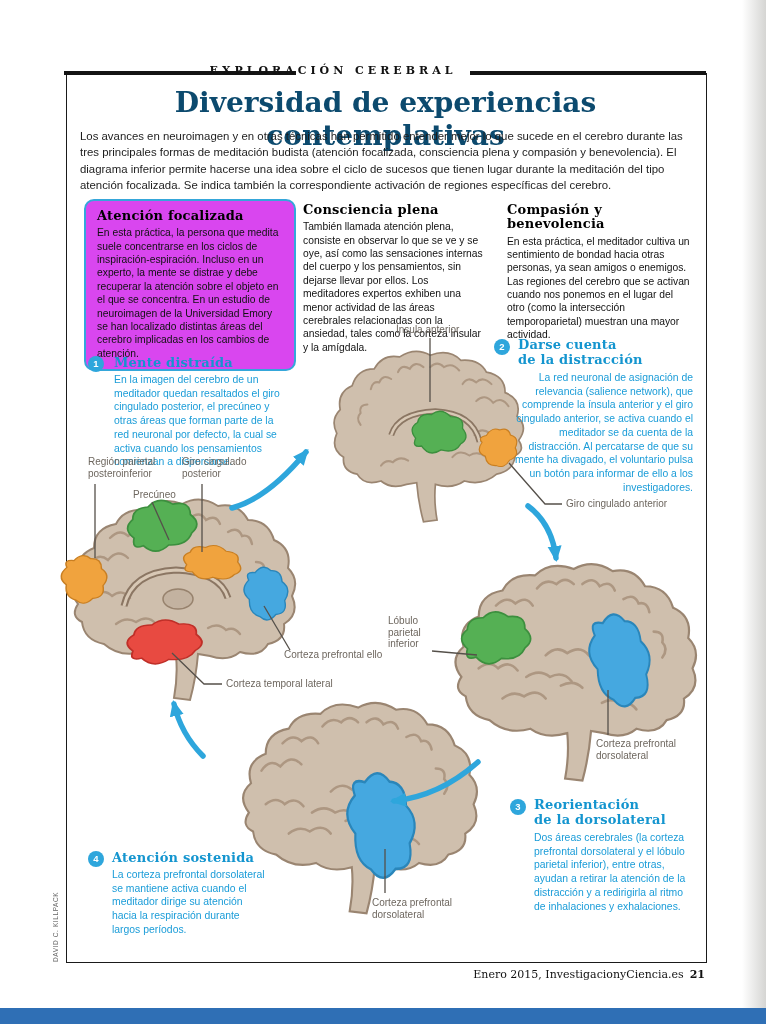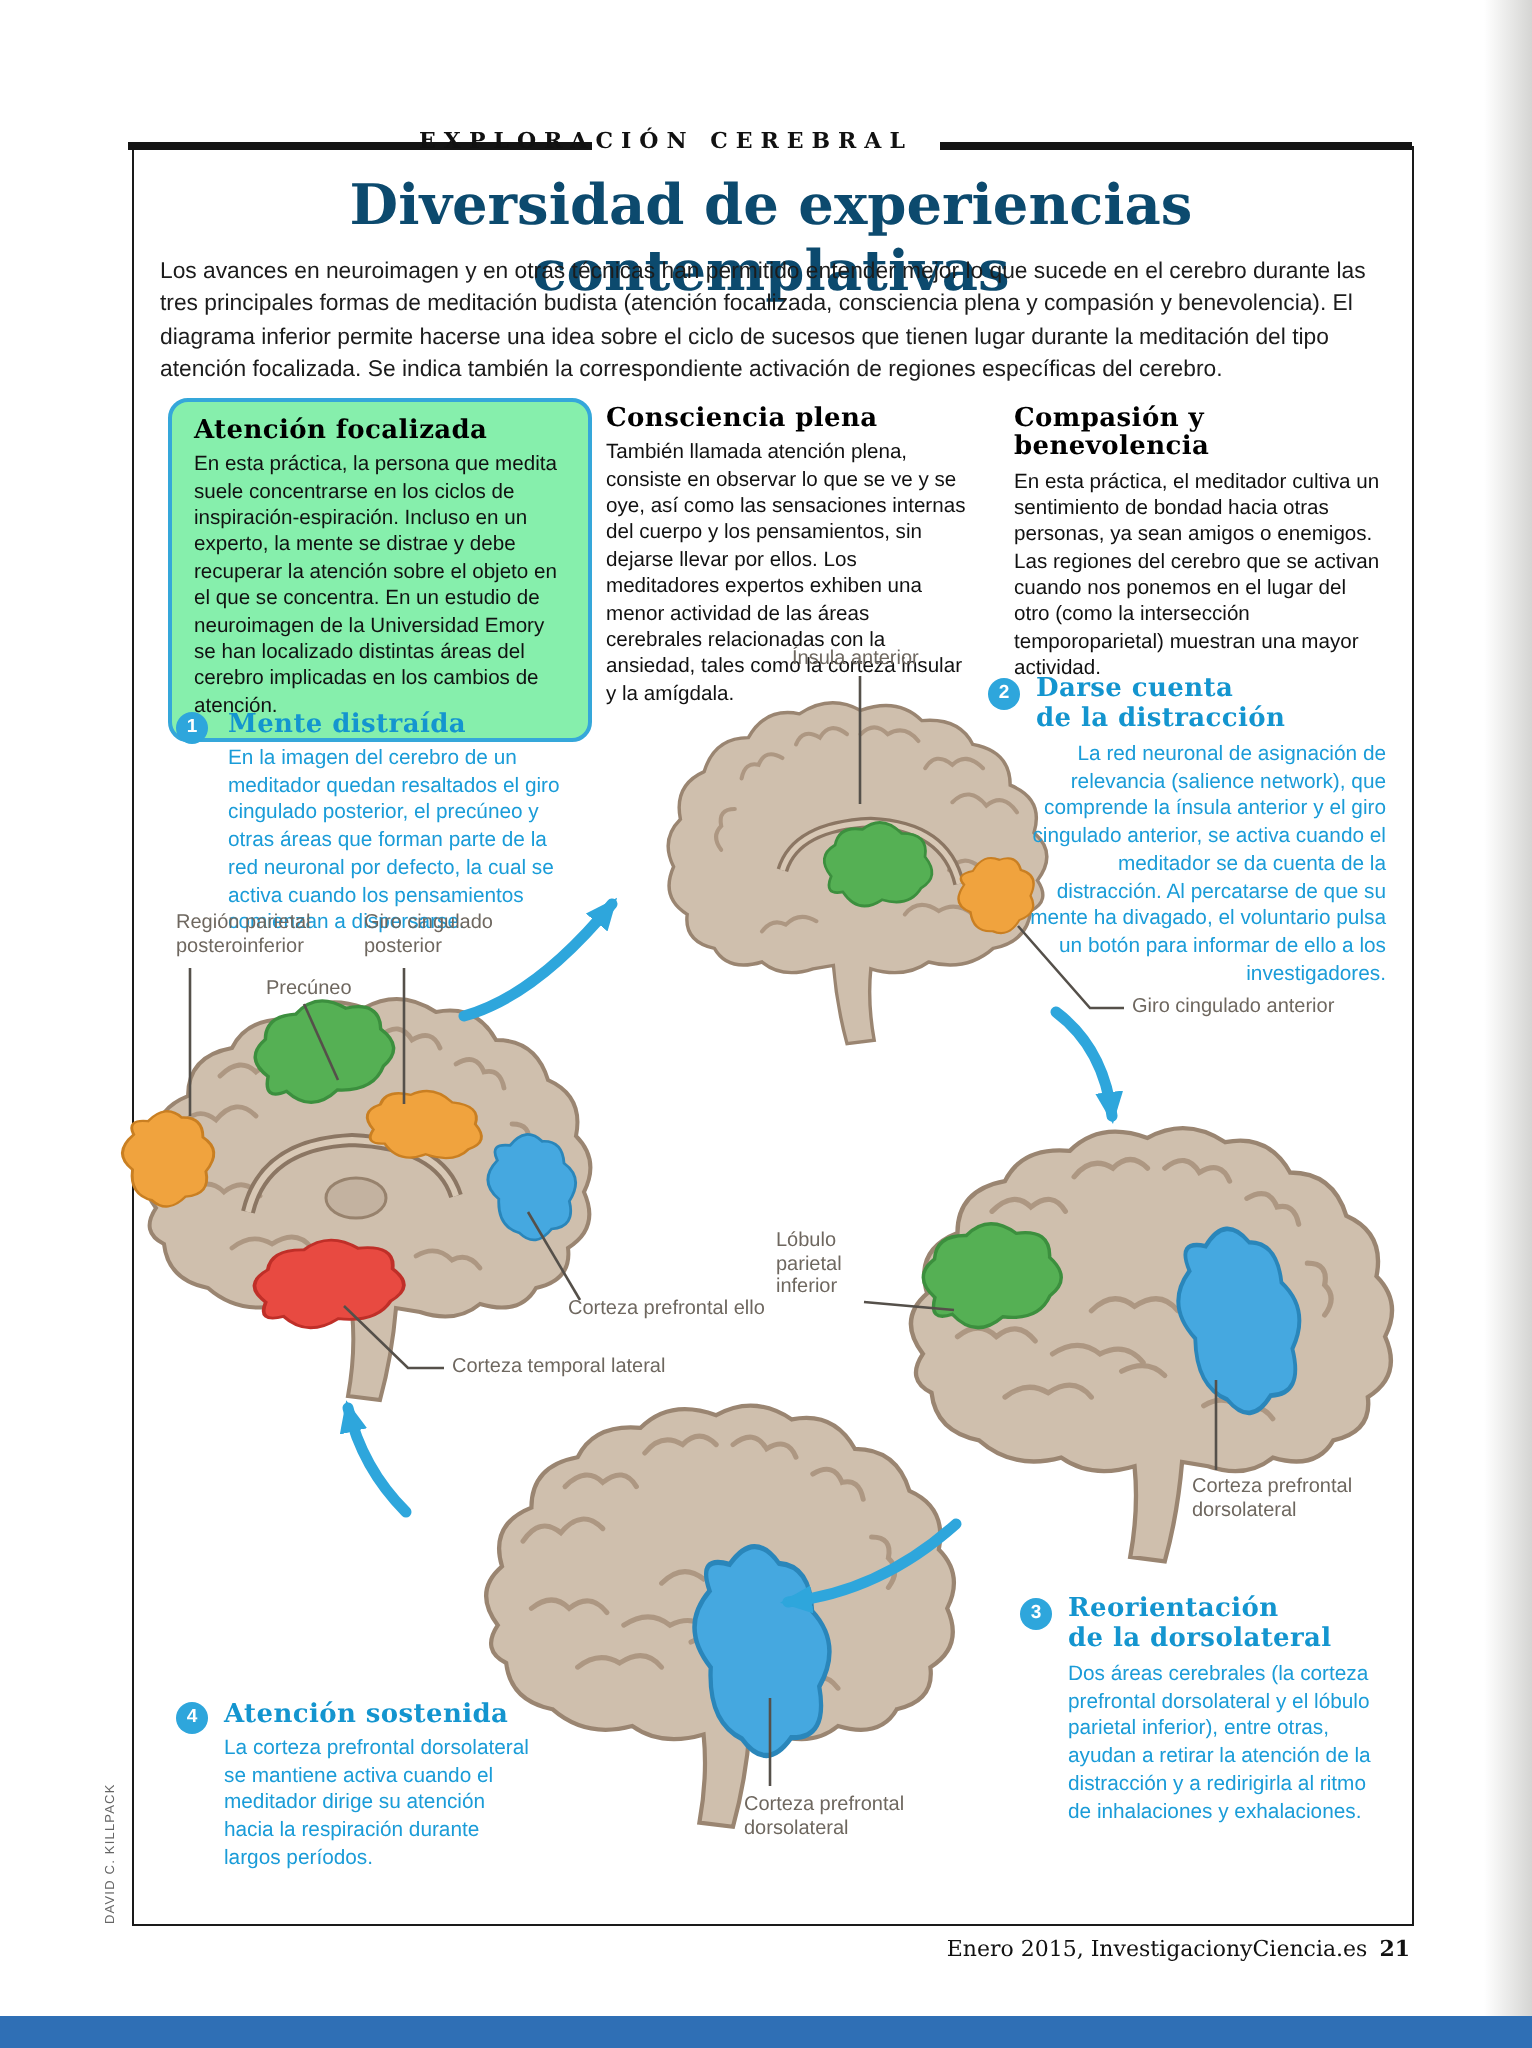--- a/index.html
+++ b/index.html
@@ -19,21 +19,21 @@
     border-left:1px solid #1a1a1a;border-right:1px solid #1a1a1a;border-bottom:1px solid #1a1a1a;z-index:1;}
   .title{position:absolute;left:66px;top:86px;width:639px;text-align:center;
     font-family:"DejaVu Serif",serif;font-weight:600;font-size:28px;color:#0c4a6e;z-index:3;}
   .intro{position:absolute;left:80px;top:128px;width:614px;font-size:11.4px;line-height:1.44;color:#1c1c1c;z-index:3;}
 
   
   .slab-head{font-family:"DejaVu Serif",serif;font-weight:bold;font-size:13px;color:#000;
     letter-spacing:.2px;margin:0 0 3px 0;line-height:1.1;}
   .col-body{font-size:10.3px;line-height:1.3;color:#111;}
   .focal-box{position:absolute;left:84px;top:199px;width:212px;border:2px solid #35a7da;
-    border-radius:10px;padding:8px 11px 9px 11px;background:#86efac;box-sizing:border-box;z-index:3;}
+    border-radius:10px;padding:8px 11px 9px 11px;background:#d946ef;box-sizing:border-box;z-index:3;}
   .col2{position:absolute;left:303px;top:203px;width:182px;z-index:3;}
   .col3{position:absolute;left:507px;top:203px;width:184px;z-index:3;}
 
   
   .badge{position:absolute;width:16px;height:16px;border-radius:50%;background:#2ea6dc;color:#fff;
     font-size:9.5px;font-weight:bold;text-align:center;line-height:16px;z-index:3;}
   .step-title{position:absolute;font-family:"DejaVu Serif",serif;font-weight:bold;
     font-size:13px;color:#1495cf;letter-spacing:.2px;line-height:1.12;z-index:3;}
   .step-title span{display:block;}
   .step-body{position:absolute;font-size:10.4px;line-height:1.32;color:#1a9cd8;z-index:3;}

